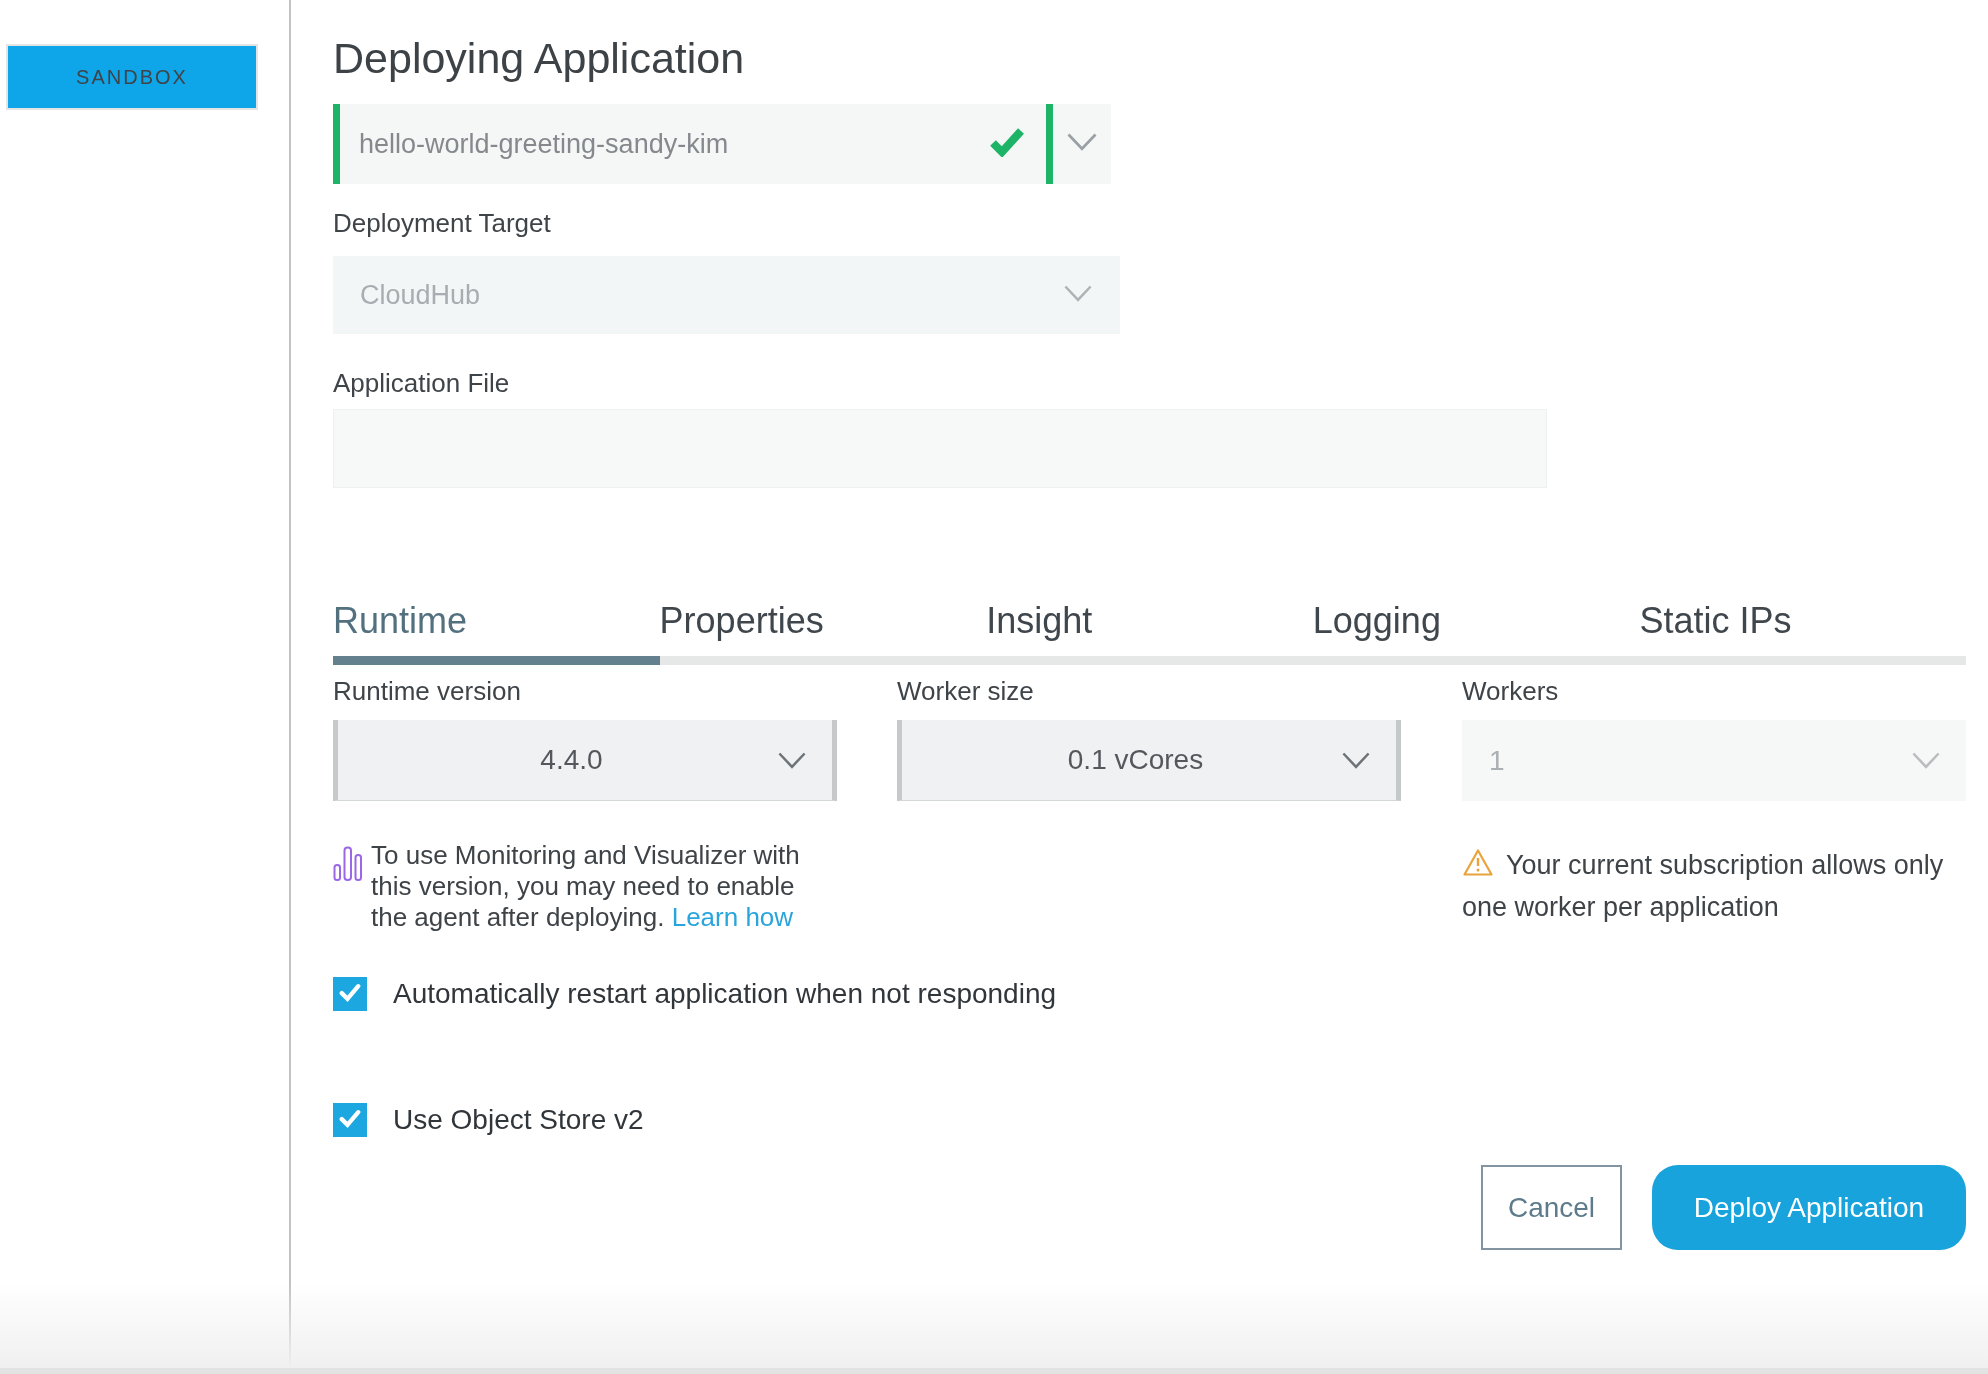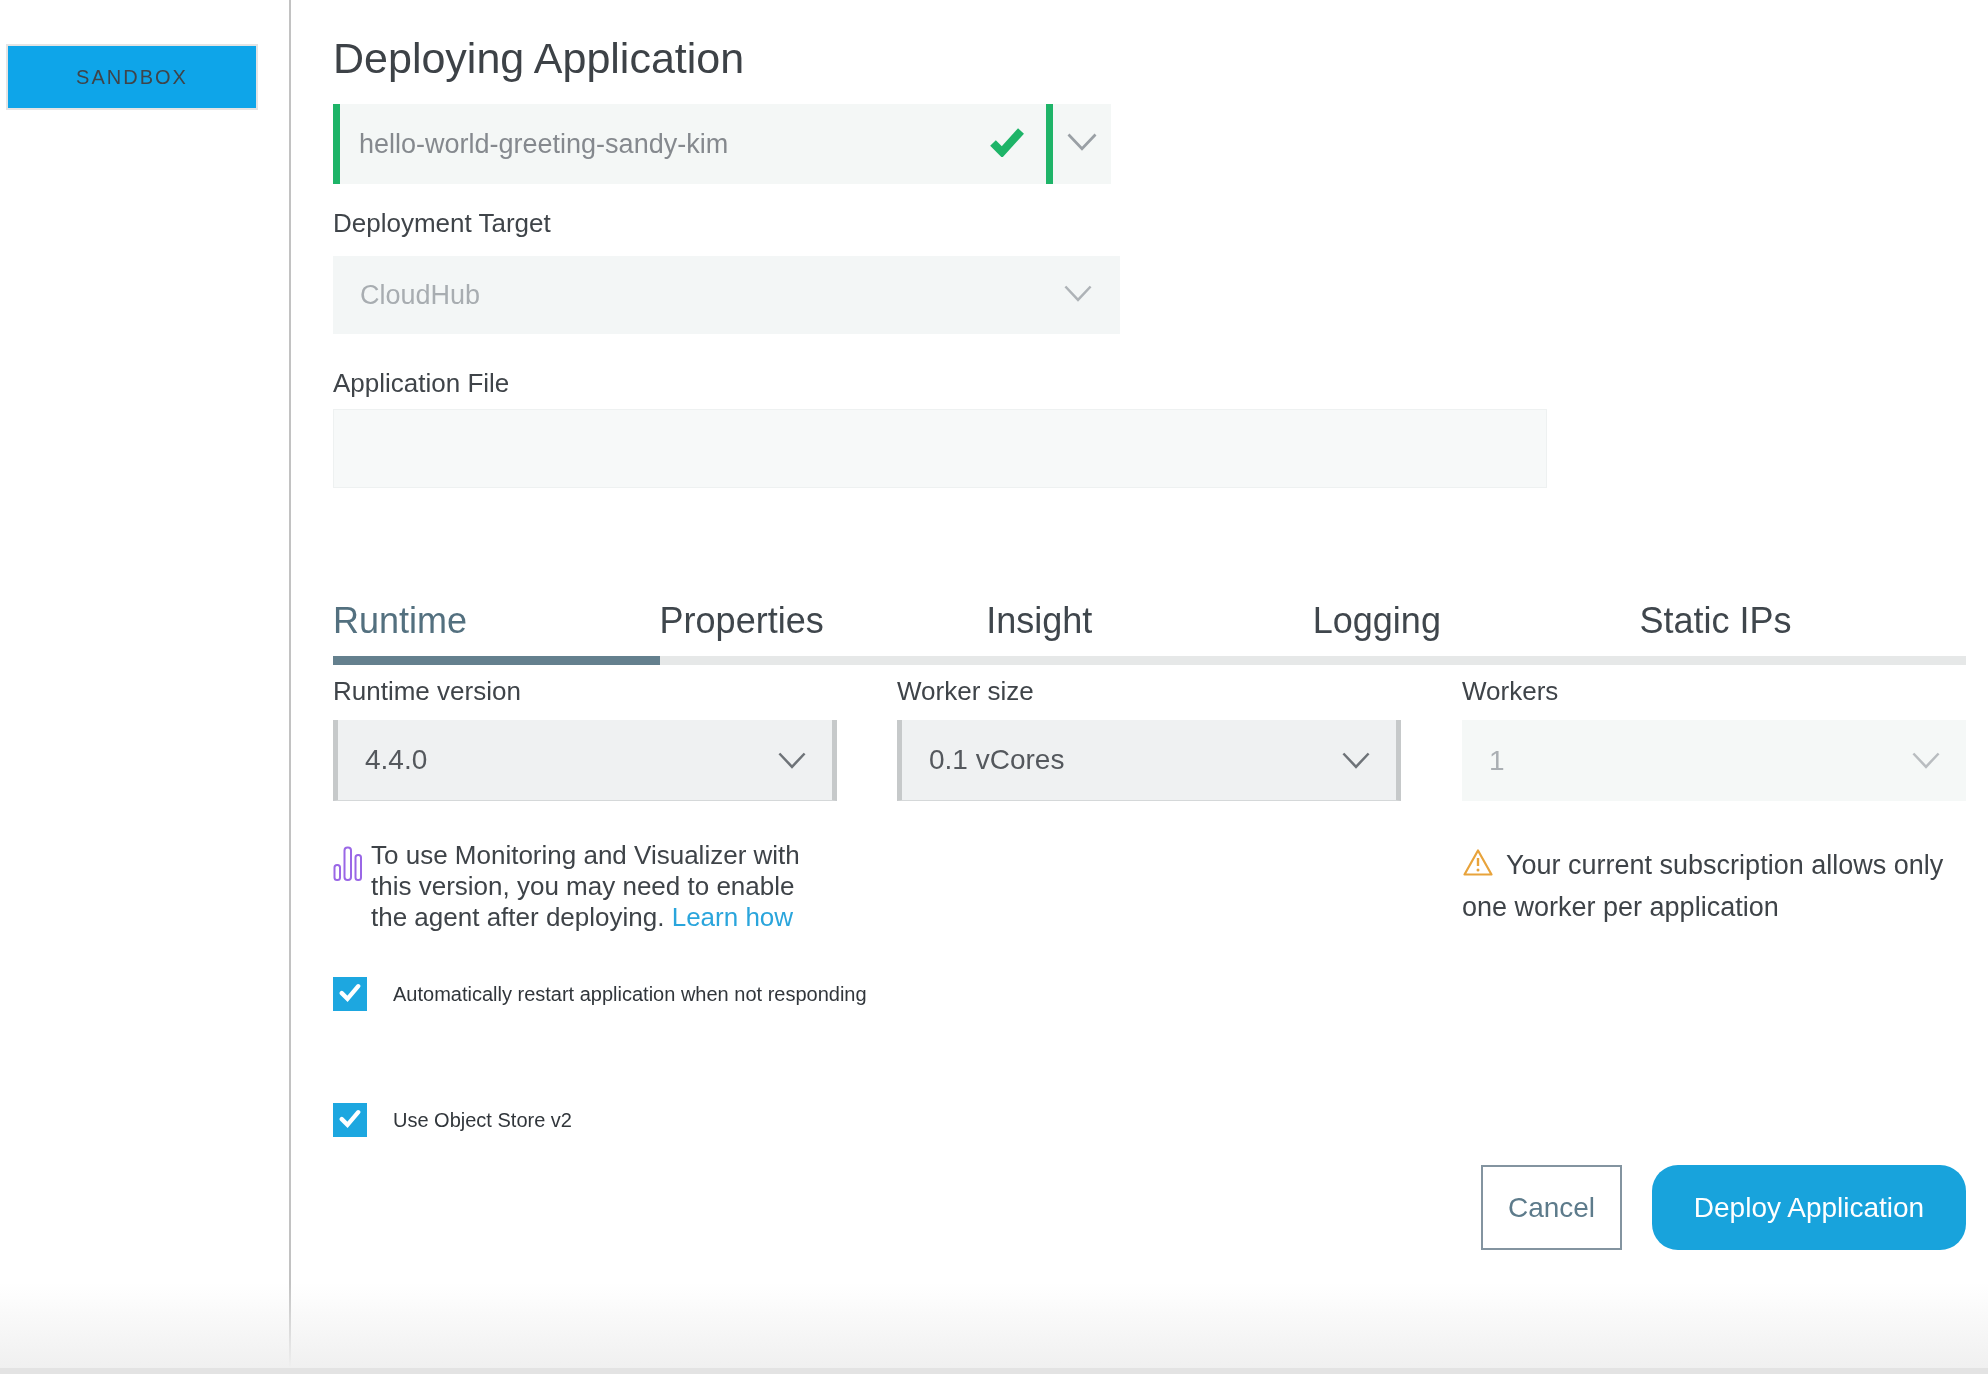--- a/index.html
+++ b/index.html
@@ -50,21 +50,21 @@
   #tab-bar { height:9px; background:#e6e8e8; position:relative; }
   #tab-bar-active { position:absolute; left:0; top:0; height:9px; width:20%; background:#64808e; }
 
   
   .col-label { font-size:26px; color:#3f4449; }
   .sel { height:81px; display:flex; align-items:center; cursor:pointer; }
   .sel .val { padding-left:27px; flex:1; font-size:28px; }
   .sel .chev-wrap { padding-right:26px; display:flex; align-items:center; }
   .sel-edged { background:#eff1f2; border-left:5px solid #c6c9ca; border-right:5px solid #c6c9ca;
     border-bottom:1px solid #d5d8d9; }
-  .sel-edged .val { color:#54585d; }
+  .sel-edged .val { color:#54585d;text-align:center; }
   .sel-flat { background:#f5f8f7; cursor:default; }
   .sel-flat .val { color:#aaafb3; }
 
   #rv-label { left:333px; top:676px; }
   #rv-select { left:333px; top:720px; width:504px; }
   #ws-label  { left:897px; top:676px; }
   #ws-select { left:897px; top:720px; width:504px; }
   #wk-label  { left:1462px; top:676px; }
   #wk-select { left:1462px; top:720px; width:504px; }
 
@@ -76,21 +76,21 @@
 
   
   #worker-warning { left:1462px; top:846px; width:512px; font-size:27px; line-height:39px; color:#3e4348; }
   #warn-icon { display:inline-block; vertical-align:-3px; margin-right:12px; }
 
   
   .cb-row { display:flex; align-items:center; }
   .cb-box { width:34px; height:34px; display:flex; align-items:center; justify-content:center; cursor:pointer; flex:none; }
   .cb-checked { background:#1da7e0; }
   .cb-unchecked { background:#f0f3f3; border:2px solid #dfe2e3; cursor:default; }
-  .cb-label { font-size:20px; margin-left:26px; }
+  .cb-label { font-size:28px; margin-left:26px; }
   .cb-label.on { color:#31363b; }
   .cb-label.off { color:#b9bec2; }
   #cb-row-1 { left:333px; top:977px; }
   #cb-row-2 { left:333px; top:1040px; }
   #cb-row-3 { left:333px; top:1103px; }
   .cb-sep { color:#c6cacd; font-size:30px; margin:0 34px 0 32px; }
 
   
   #cancel-btn { left:1481px; top:1165px; width:141px; height:85px; background:#ffffff;
     border:2px solid #8394a0; color:#5d7b8b; font-size:28px; display:flex; align-items:center;

